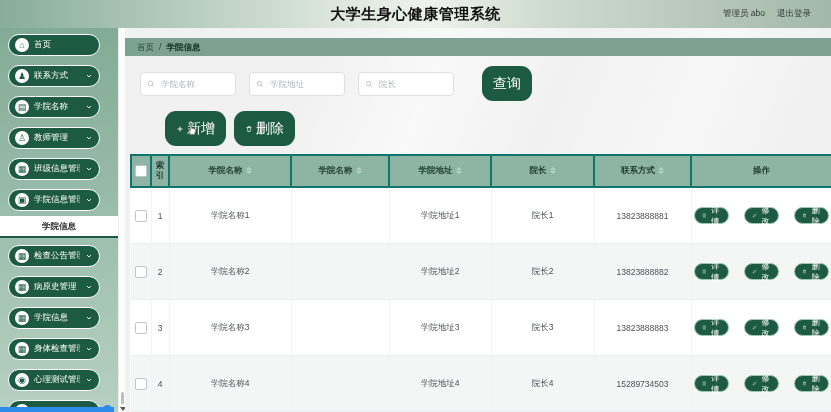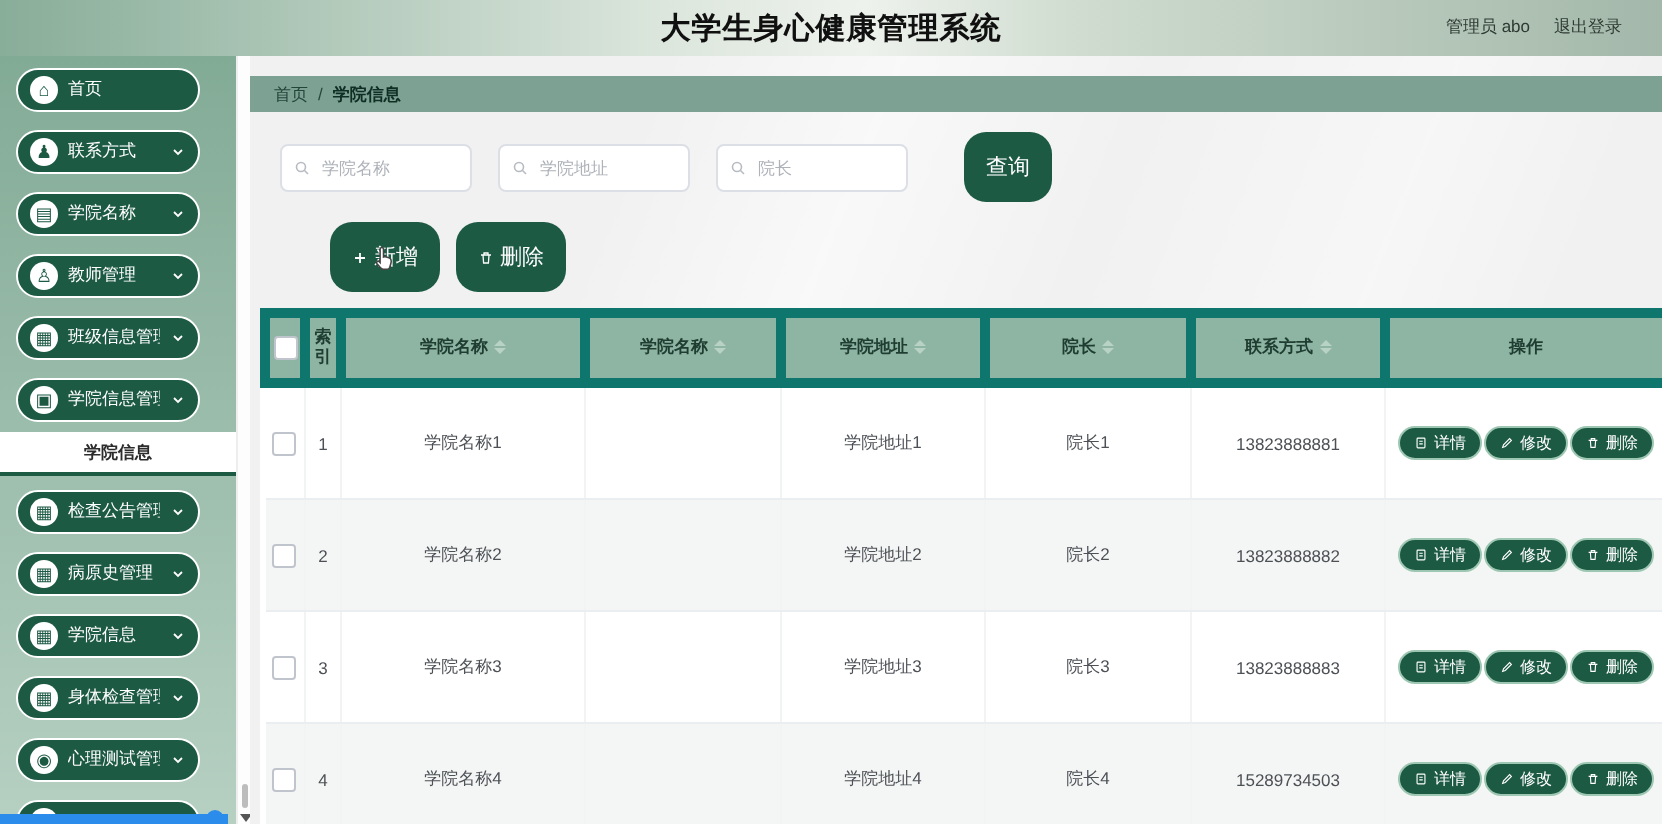--- a/index.html
+++ b/index.html
@@ -40,41 +40,41 @@
               padding-left:12px;font-size:8.5px;color:#24453a;display:flex;gap:5px;}
   .breadcrumb .cur{color:#0f2e24;font-weight:bold;}
   .searchrow{position:relative;display:flex;align-items:center;margin:10px 0 0 15px;gap:13px;}
   .sinput{display:flex;align-items:center;gap:4px;width:96px;height:24px;background:#fff;
           border:1px solid #dcdfe6;border-radius:4px;padding:0 6px;box-sizing:border-box;}
   .sicon svg{width:8px;height:8px;stroke:#b7bbc2;display:block;}
   .sinput input{border:none;outline:none;width:100%;font-size:8.5px;color:#444;background:transparent;
                 font-family:"Liberation Sans","DejaVu Sans",sans-serif;}
   .sinput input::placeholder{color:#aeb2b9;}
   .btn{display:inline-flex;align-items:center;justify-content:center;gap:3px;height:35px;border:none;
-       border-radius:11px;background:#1d5a44;color:#fff;font-size:11px;padding:0 11px;cursor:pointer;
+       border-radius:11px;background:#1d5a44;color:#fff;font-size:14px;padding:0 11px;cursor:pointer;
        font-family:"Liberation Sans","DejaVu Sans",sans-serif;}
   .btn svg{width:8px;height:8px;stroke:#fff;}
   .query-btn{margin-left:15px;}
   .toolbar{position:relative;margin:10px 0 0 15px;display:flex;gap:8px;padding-left:25px;}
   
   table.grid{position:relative;margin:8px 0 0 5px;width:701px;border-collapse:collapse;table-layout:fixed;
              background:#fff;font-size:8.5px;}
-  table.grid th{height:30px;background:#8eb5a4;color:#1f3d31;font-weight:bold;border:5px solid #0f766e;
+  table.grid th{height:30px;background:#8eb5a4;color:#1f3d31;font-weight:bold;border:2px solid #0f766e;
                 padding:0 2px;line-height:1.15;}
   table.grid td{height:55px;border-bottom:1px solid #ebeef0;border-right:1px solid #f2f4f3;
                 text-align:center;color:#4d5156;padding:0 2px;overflow:hidden;}
   table.grid tr.stripe td{background:#f4f6f5;}
   td.idx{color:#42584c;}
   td.phone{color:#74797f;}
   .cb{display:inline-block;width:10px;height:10px;background:#fff;border:1px solid #c0c4cc;border-radius:2px;vertical-align:middle;cursor:pointer;}
   .sort{display:inline-flex;flex-direction:column;gap:1px;margin-left:3px;vertical-align:middle;}
   .sort i{display:block;width:0;height:0;border-left:3px solid transparent;border-right:3px solid transparent;}
   .sort .up{border-bottom:3px solid #b9d2c6;}
   .sort .dn{border-top:3px solid #b9d2c6;}
-  .acts{display:flex;gap:1px;justify-content:center;align-items:center;}
+  .acts{display:flex;gap:15px;justify-content:flex-start;align-items:center;}
   .abtn{display:inline-flex;align-items:center;gap:3px;height:17px;padding:0 7px;border-radius:9px;
         background:#1d5a44;border:1px solid #9ec7b3;color:#fff;font-size:8px;cursor:pointer;
         font-family:"Liberation Sans","DejaVu Sans",sans-serif;}
   .abtn svg{width:7px;height:7px;stroke:#fff;}
   
   .cursor{position:absolute;left:186px;top:122px;width:14px;height:14px;z-index:50;pointer-events:none;}
 </style>
 </head>
 <body>
 

